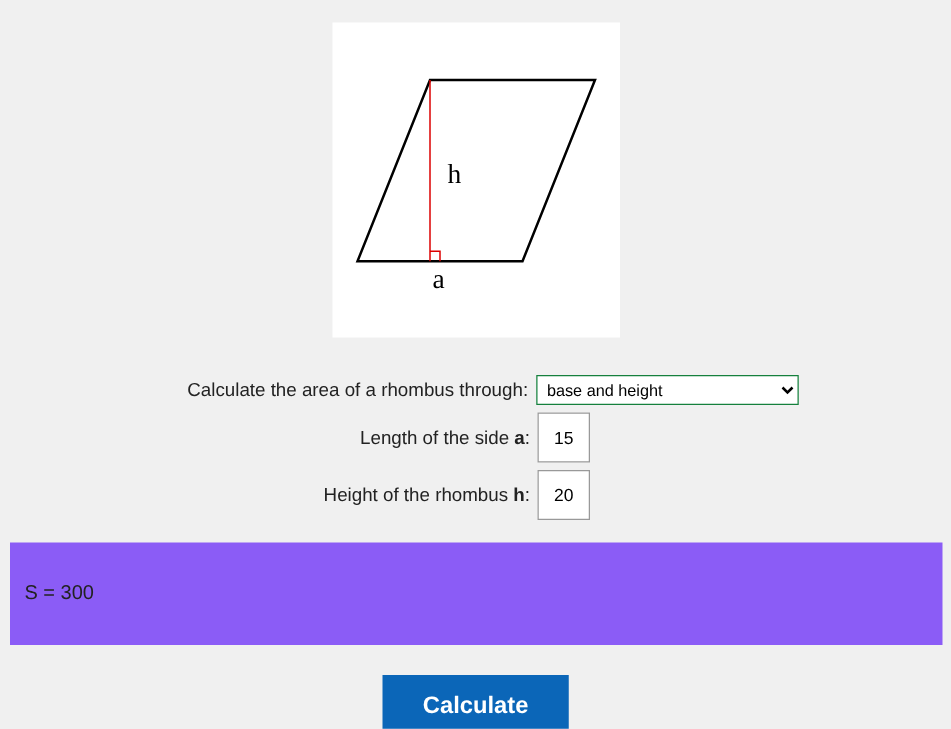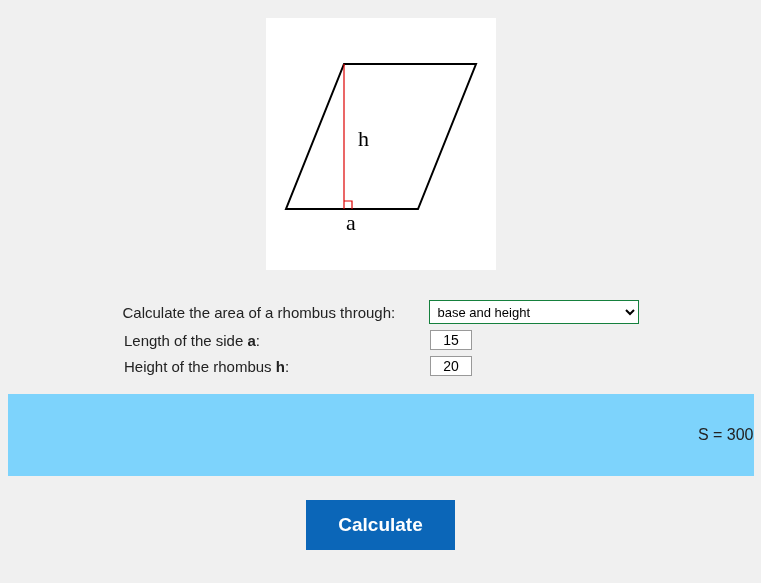--- a/index.html
+++ b/index.html
@@ -26,51 +26,51 @@
     width: 100%;
     text-align: center;
   }
   .row {
     margin: 6px 0;
     display: flex;
     align-items: center;
     justify-content: center;
   }
   .row label {
-    text-align: left;
+    text-align: right;
     margin-right: 6px;
   }
   .method-label { width: 300px; }
   .side-label, .height-label { width: 300px; }
   select.method {
     width: 210px;
     height: 24px;
     font-size: 13px;
     background: #fff;
     border: 1px solid #15803d;
     padding: 1px 4px;
   }
   input.num {
     width: 42px;
-    height: 20px;
+    height: 40px;
     font-size: 14px;
     text-align: center;
     border: 1px solid #999;
     background: #fff;
     padding: 0;
   }
   .spacer-right {
     width: 165px;
   }
   .result-panel {
-    background: #7dd3fc;
+    background: #8b5cf6;
     width: 746px;
     margin: 18px auto 0 auto;
-    padding: 32px 0;
-    text-align: right;
+    padding: 32px 12px;
+    text-align: left;
     font-size: 16px;
   }
   .calc-btn {
     display: block;
     margin: 24px auto 12px auto;
     background: #0b66b8;
     color: #fff;
     font-size: 19px;
     font-weight: bold;
     border: none;

